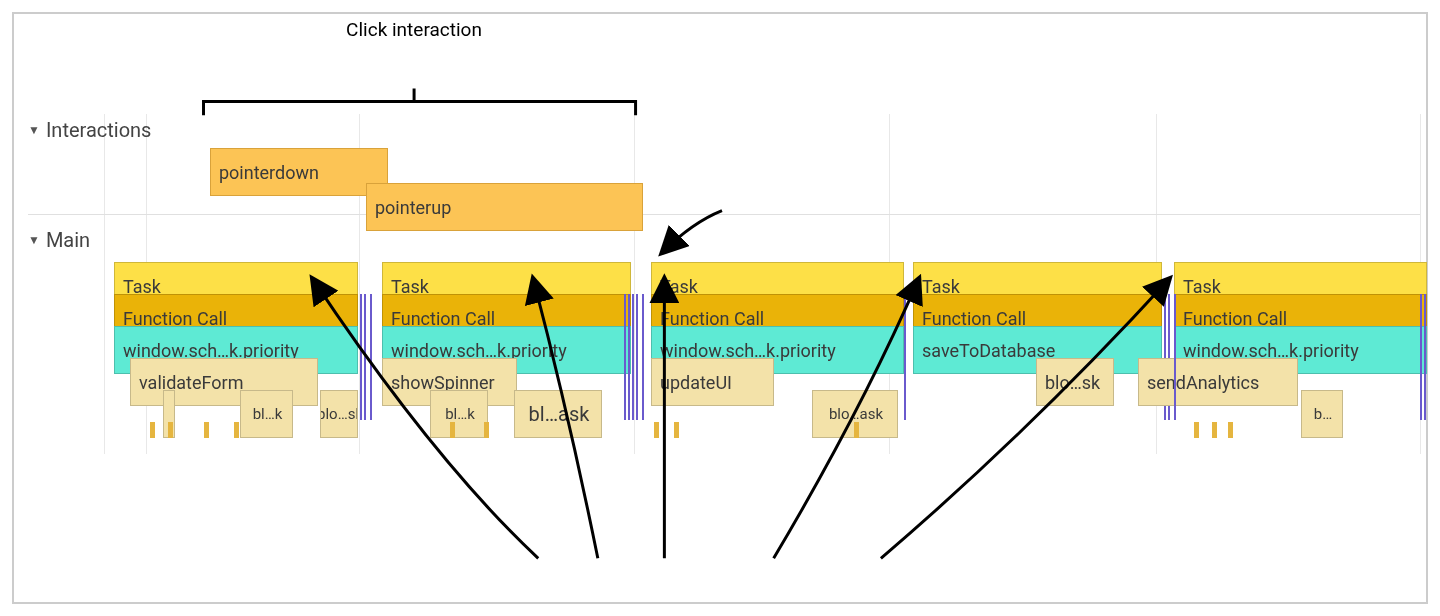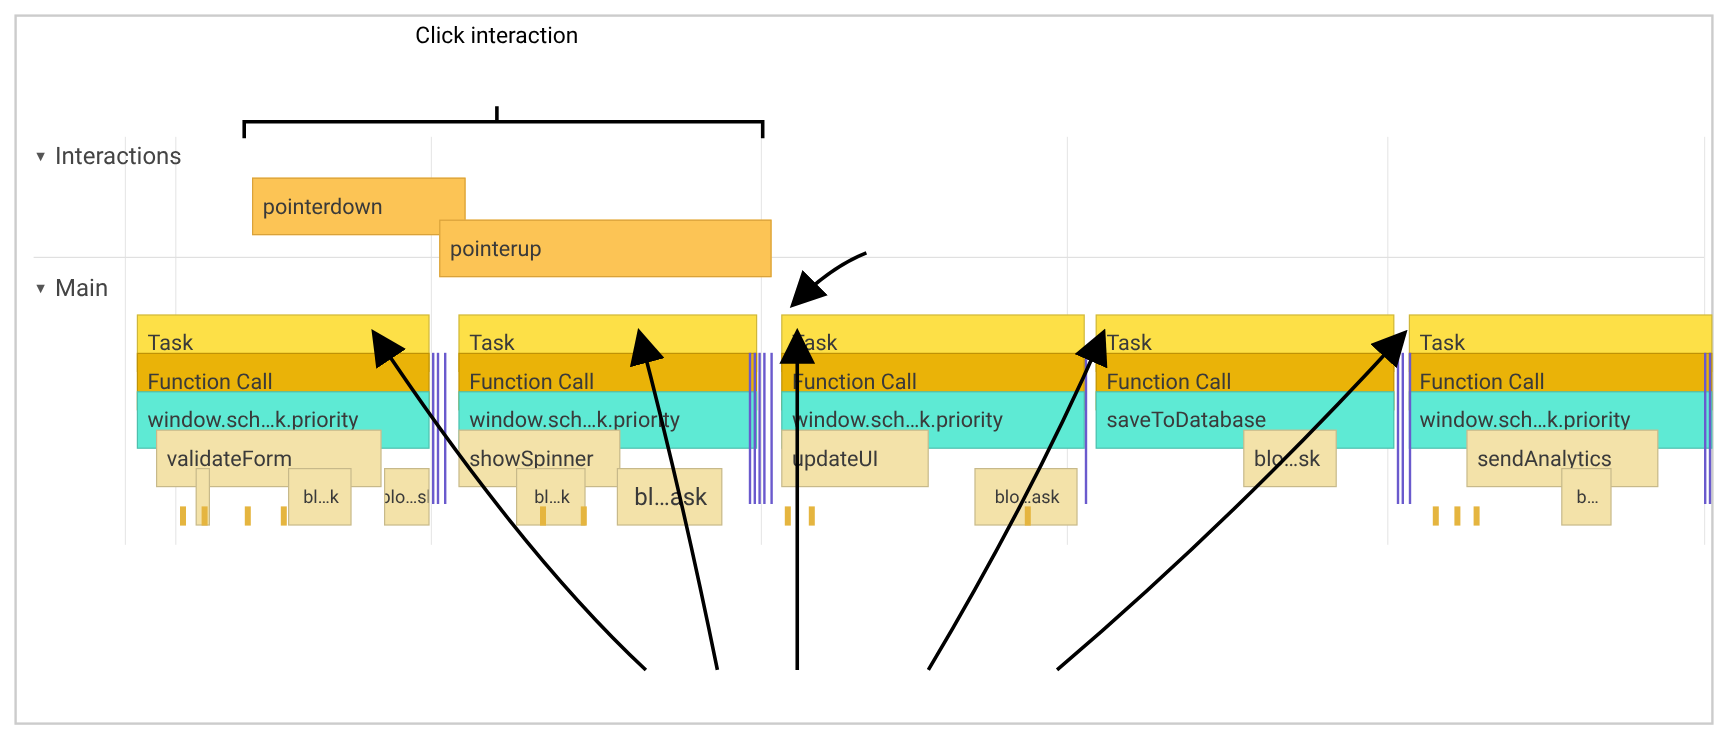--- a/index.html
+++ b/index.html
@@ -164,21 +164,21 @@
       <div class="bar-purple" style="position: absolute; left: 890px; top: 280px; height: 126px;"></div>
       <div class="bar bar-task" style="left: 899px; width: 249px; top: 248px;">Task</div>
       <div class="bar bar-fcall" style="left: 899px; width: 249px; top: 280px;">Function Call</div>
       <div class="bar bar-priority" style="left: 899px; width: 249px; top: 312px;">saveToDatabase</div>
       <div class="bar bar-fn" style="left: 1022px; width: 78px; top: 344px;">blo…sk</div>
       <div class="bar-purple" style="position: absolute; left: 1150px; top: 280px; height: 126px;"></div>
       <div class="bar-purple" style="position: absolute; left: 1154px; top: 280px; height: 126px;"></div>
       <div class="bar bar-task" style="left: 1160px; width: 253px; top: 248px;">Task</div>
       <div class="bar bar-fcall" style="left: 1160px; width: 253px; top: 280px;">Function Call</div>
       <div class="bar bar-priority" style="left: 1160px; width: 253px; top: 312px;">window.sch…k.priority</div>
-      <div class="bar bar-fn" style="left: 1208px; width: 160px; top: 344px;">sendAnalytics</div>
+      <div class="bar bar-fn" style="left: 1124px; width: 160px; top: 344px;">sendAnalytics</div>
       <div class="bar bar-block" style="left: 1287px; width: 42px; top: 376px; font-size: 15px; justify-content: center; padding-left: 2px;">b…</div>
       <div class="bar-purple" style="position: absolute; left: 1160px; top: 280px; height: 126px;"></div>
       <div class="bar-purple" style="position: absolute; left: 1406px; top: 280px; height: 126px;"></div>
       <div class="bar-purple" style="position: absolute; left: 1410px; top: 280px; height: 126px;"></div>
       <div class="tick" style="left: 136px; top: 408px; height: 16px;"></div>
       <div class="tick" style="left: 154px; top: 408px; height: 16px;"></div>
       <div class="tick" style="left: 190px; top: 408px; height: 16px;"></div>
       <div class="tick" style="left: 220px; top: 408px; height: 16px;"></div>
       <div class="tick" style="left: 436px; top: 408px; height: 16px;"></div>
       <div class="tick" style="left: 470px; top: 408px; height: 16px;"></div>

